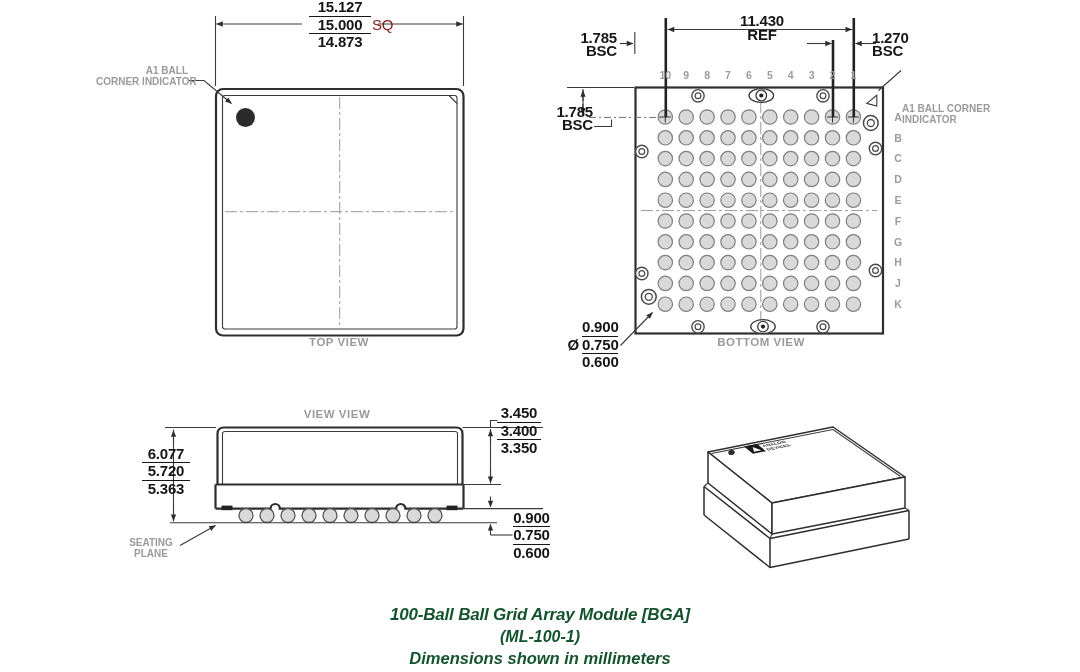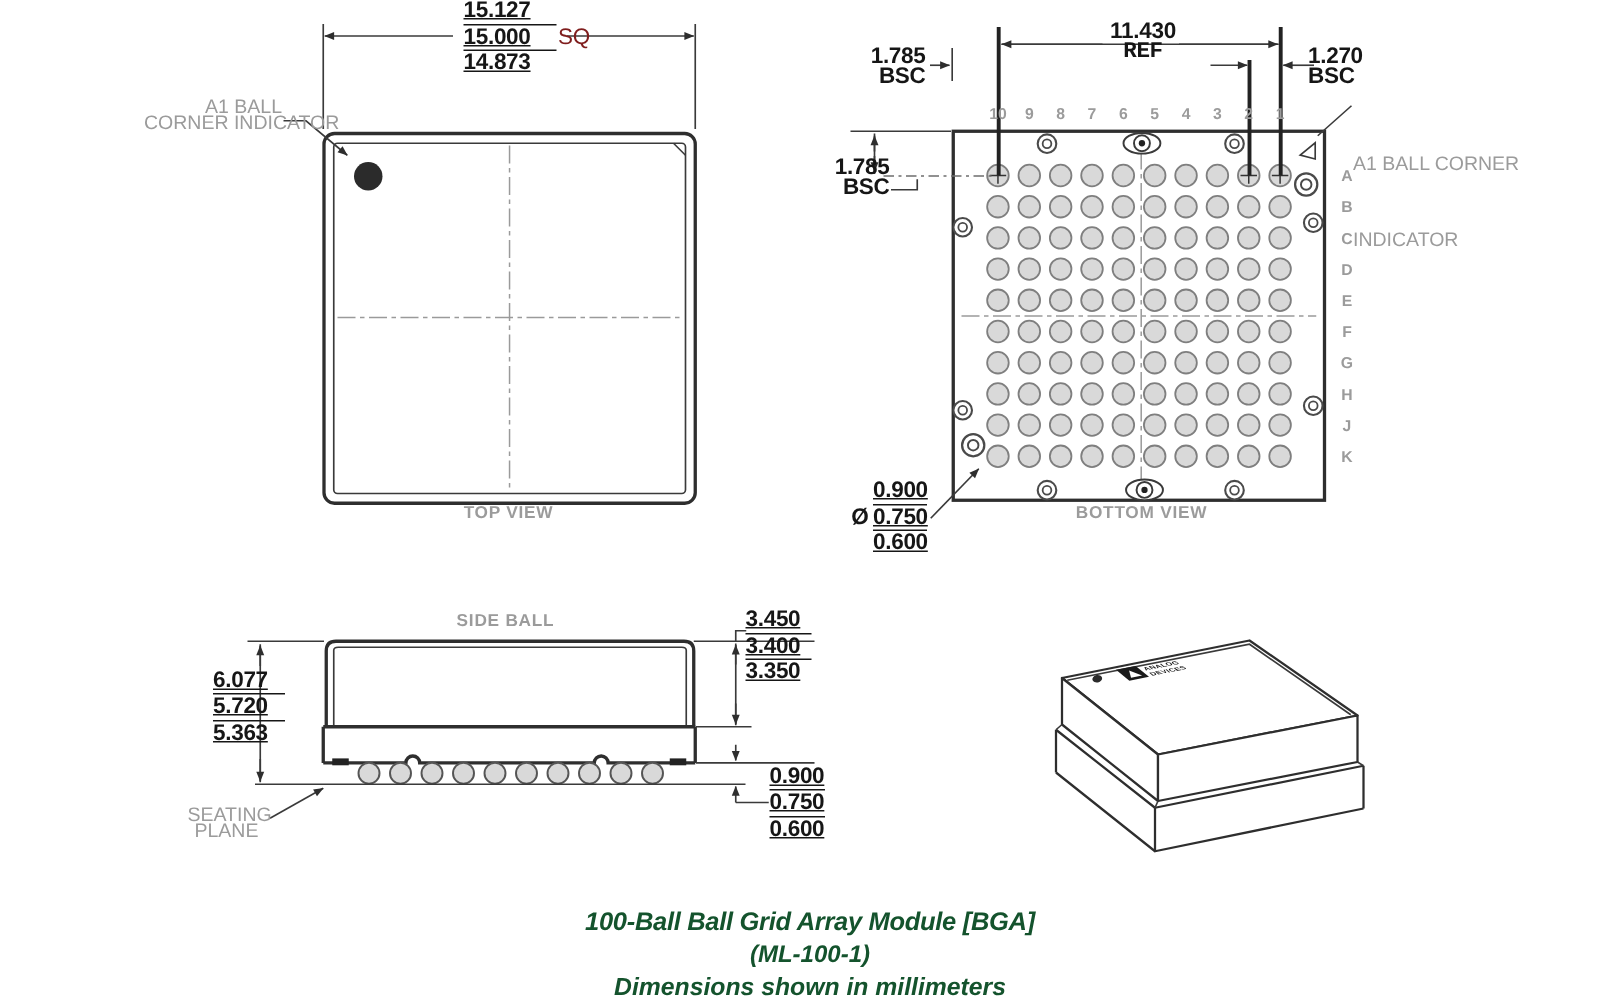--- a/index.html
+++ b/index.html
@@ -11,35 +11,35 @@
   .xbold{stroke:#222;stroke-width:2.6;fill:none;}
   .cline{stroke:#9a9a9a;stroke-width:1;stroke-dasharray:12 3 3 3;fill:none;}
   .dline{stroke:#6e6e6e;stroke-width:1;stroke-dasharray:7 3 2 3;fill:none;}
   .isoP{stroke:#2e2e2e;stroke-width:1.5;fill:#fff;stroke-linejoin:round;}
   .isoL{stroke:#2e2e2e;stroke-width:1.5;fill:none;stroke-linejoin:round;}
   .svglabel{font:bold 10.5px "Liberation Sans",sans-serif;fill:#9b9b9b;}
   .logotxt{font:bold 5.2px "Liberation Sans",sans-serif;fill:#1a1a1a;letter-spacing:.2px;}
   #overlay{position:absolute;inset:0;}
   .glabel{position:absolute;font-weight:bold;color:#9b9b9b;font-size:11.5px;
           letter-spacing:.5px;white-space:nowrap;}
-  .slabel{position:absolute;font-weight:normal;color:#9b9b9b;font-size:13px;
+  .slabel{position:absolute;font-weight:bold;color:#9b9b9b;font-size:10px;
           line-height:10.5px;white-space:nowrap;}
   .ctr{transform:translateX(-50%);}
   .dim,.stack{position:absolute;font-weight:bold;color:#161616;font-size:15px;
           letter-spacing:-.2px;white-space:nowrap;}
-  .stack .row{display:block;text-align:left;line-height:16.5px;height:16.5px;position:relative;text-decoration:underline;}
+  .stack .row{display:block;text-align:center;line-height:16.5px;height:16.5px;position:relative;}
   .stack .row + .row{border-top:1.5px solid #161616;}
   .suffix{position:absolute;left:100%;top:17.5px;margin-left:1px;line-height:16.5px;
           font-weight:normal;font-size:15px;color:#7f1d1d;}
   .prefix{position:absolute;right:100%;top:17.5px;margin-right:3px;line-height:16.5px;
           font-weight:bold;font-size:15px;color:#161616;}
   .two .l{display:block;line-height:13px;}
   .refstack{text-align:center;}
   .refstack .l{display:block;line-height:11.5px;}
-  .refstack .l + .l{margin-top:2.5px;font-family:Liberation Mono, monospace;}
+  .refstack .l + .l{margin-top:2.5px;}
   .caption{position:absolute;left:0;right:0;top:603px;text-align:center;font-style:italic;
            font-weight:bold;color:#14532d;}
   .cap1{font-size:17px;line-height:23px;letter-spacing:-.2px;}
   .cap2{font-size:16px;line-height:21px;}
   .cap3{font-size:16.5px;line-height:22px;}
 </style>
 </head>
 <body>
 
 <div id="canvas">
@@ -366,25 +366,25 @@
     <span class="l">BSC</span>
   </div>
   <div class="stack" style="left:582px;top:319px;width:36px;">
     <span class="row">0.900</span>
     <span class="row">0.750</span>
     <span class="row">0.600</span>
     <span class="prefix">Ø</span>
   </div>
   <div class="slabel" style="left:902px;top:65px;">
     <span style="display:block;margin-top:39px;">A1 BALL CORNER</span>
-    <span style="display:block;margin-top:40px;">INDICATOR</span>
+    <span style="display:block;">INDICATOR</span>
   </div>
   <div class="glabel ctr" style="left:761px;top:336px;">BOTTOM VIEW</div>
 
-  <div class="glabel ctr" style="left:337px;top:408px;">SIDE BALL</div>
+  <div class="glabel ctr" style="left:337px;top:408px;">VIEW VIEW</div>
   <div class="stack" style="left:142px;top:445.5px;width:48px;">
     <span class="row">6.077</span>
     <span class="row">5.720</span>
     <span class="row">5.363</span>
   </div>
   <div class="stack" style="left:497px;top:405px;width:44px;">
     <span class="row">3.450</span>
     <span class="row">3.400</span>
     <span class="row">3.350</span>
   </div>

